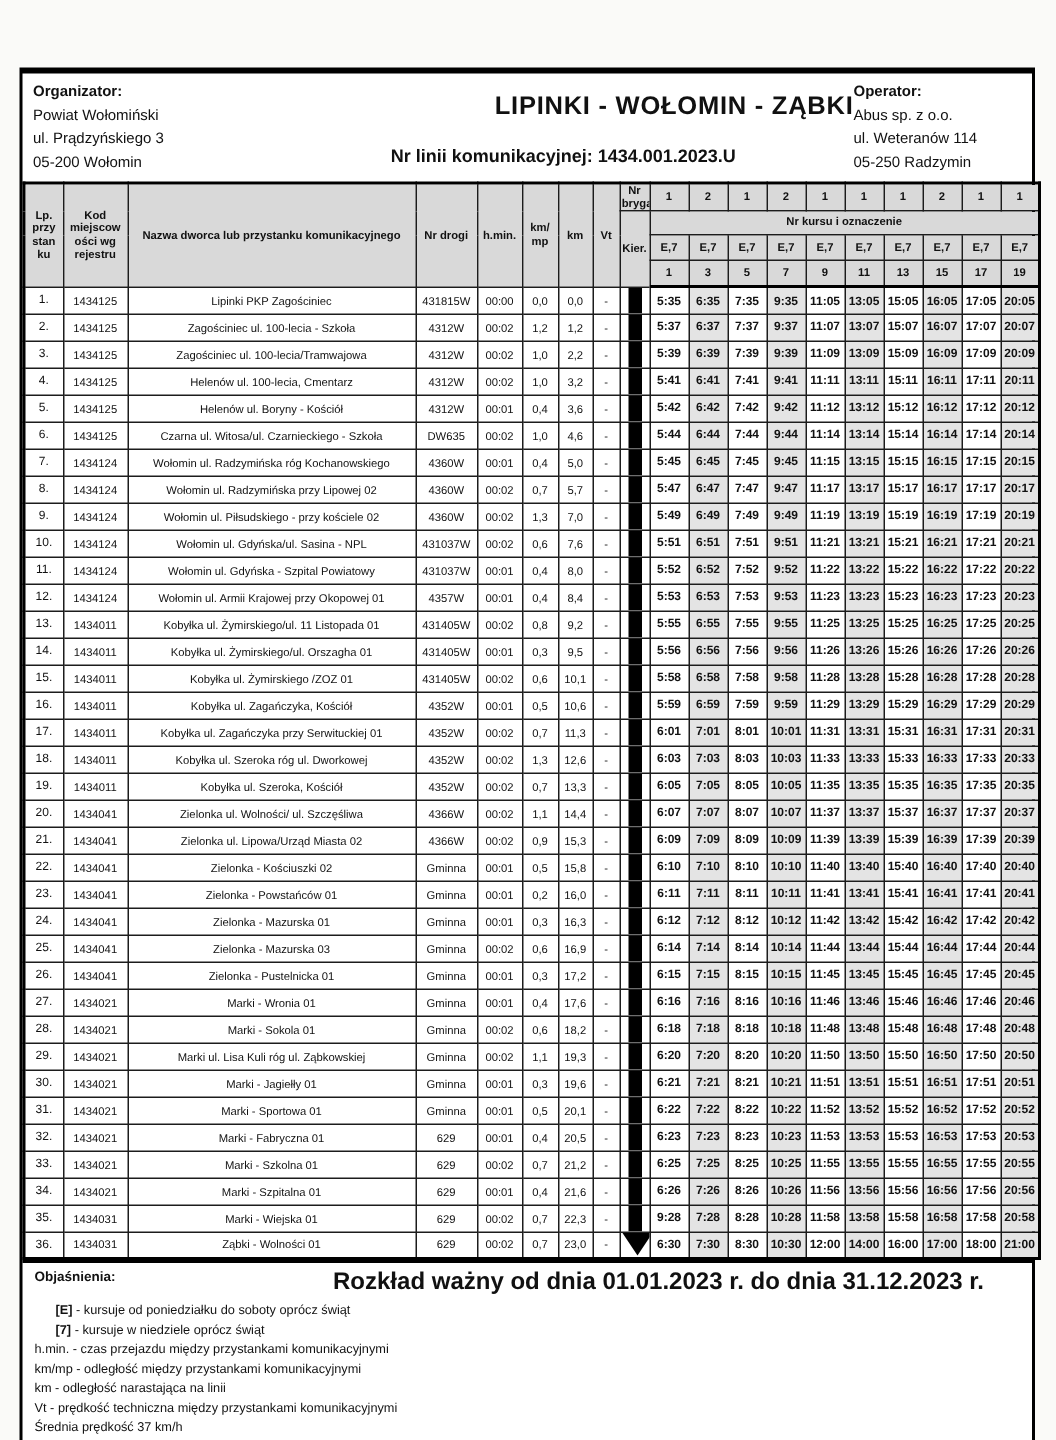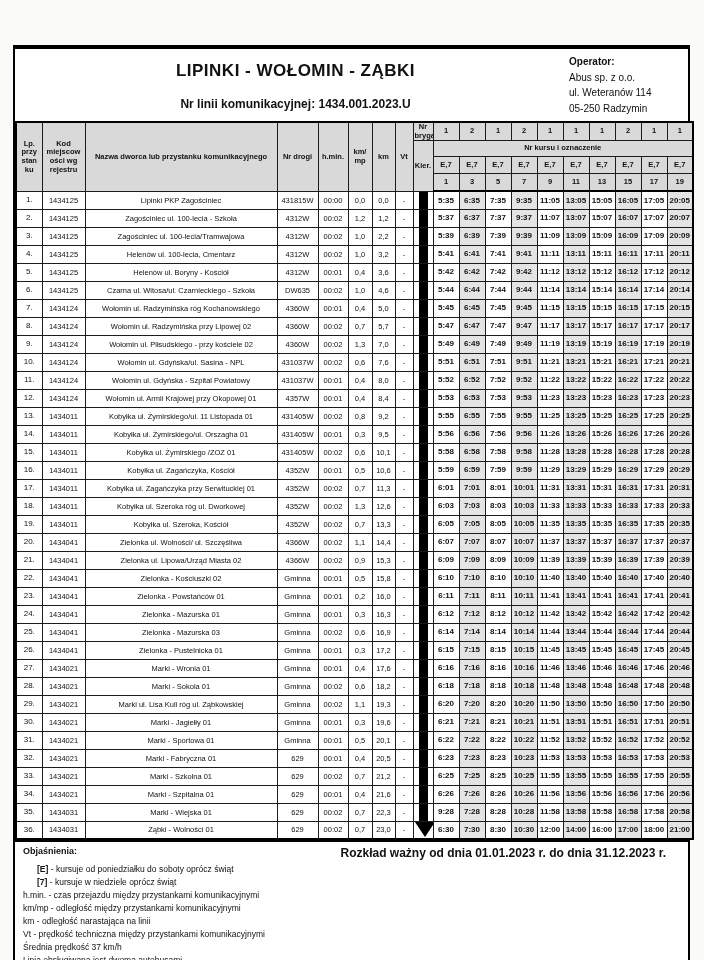--- a/index.html
+++ b/index.html
@@ -6,21 +6,21 @@
   body{background:#e8e8e6;font-family:"Liberation Sans",sans-serif;color:#111;}
   .page{position:relative;width:704px;height:960px;background:#fafaf8;overflow:hidden;}
   .doc{position:absolute;left:13px;top:45px;width:677px;background:#fff;border:2px solid #000;border-top:4px solid #000;box-sizing:border-box;}
 
   
   .doc-header{display:flex;padding:5px 7px 4px 7px;min-height:72px;box-sizing:border-box;}
   .org-block{width:160px;font-size:10px;line-height:1.55;}
   .op-block{width:112px;font-size:10px;line-height:1.55;}
   .hdr-label{font-weight:bold;}
   .center-block{flex:1;text-align:center;}
-  .route-title{font-size:17px;font-weight:bold;letter-spacing:.5px;margin-top:7px;}
+  .route-title{font-size:17px;font-weight:bold;letter-spacing:.5px;margin-top:7px;text-align:right;}
   .line-no{font-size:12px;font-weight:bold;margin-top:16px;}
 
   
   table.tt{border-collapse:collapse;table-layout:fixed;width:673px;margin:0 auto 0 auto;border:2px solid #000;}
   table.tt th,table.tt td{border:1px solid #1c1c1c;padding:0 1px;text-align:center;vertical-align:middle;overflow:hidden;}
   table.tt thead th{background:#d9d9d9;font-size:7.5px;font-weight:bold;line-height:1.15;}
   th.bry-label{font-size:5px;line-height:1.1;padding:0;}
   tr.h1 th{height:17px;}
   tr.h2 th{height:15px;font-size:8px;}
   tr.h3 th{height:16px;font-size:8px;}
@@ -32,32 +32,38 @@
   td.time{font-weight:bold;font-size:8px;}
   td.shade{background:#e4e4e4;}
   td.kier{padding:0;}
   .arrow-shaft{width:9px;height:17px;background:#000;margin:0 auto;}
   .arrow-head{width:0;height:0;margin:0 auto;border-left:10px solid transparent;border-right:10px solid transparent;border-top:15px solid #000;}
 
   
   .doc-footer{border-top:2px solid #000;}
   .footer-top{display:flex;justify-content:space-between;align-items:flex-start;padding:4px 8px 0 8px;}
   .expl-label{font-size:9px;font-weight:bold;}
-  .validity{font-size:12px;font-weight:600;margin-right:14px;}
+  .validity{font-size:16px;font-weight:600;margin-right:24px;}
   .legend{padding:3px 8px 4px 8px;font-size:8.5px;line-height:13px;}
   .legend .marked{padding-left:14px;}
   .legend .marked b{font-weight:bold;}
 </style>
 </head>
 <body>
 
 <div class="page">
   <div class="doc">
 
     <div class="doc-header">
+      <div class="org-block">
+        <div class="hdr-label">Organizator:</div>
+        <div>Powiat Wołomiński</div>
+        <div>ul. Prądzyńskiego 3</div>
+        <div>05-200 Wołomin</div>
+      </div>
       <div class="center-block">
         <div class="route-title">LIPINKI - WOŁOMIN - ZĄBKI</div>
         <div class="line-no">
           <span>Nr linii komunikacyjnej:</span>
           <span>1434.001.2023.U</span>
         </div>
       </div>
       <div class="op-block">
         <div class="hdr-label">Operator:</div>
         <div>Abus sp. z o.o.</div>

